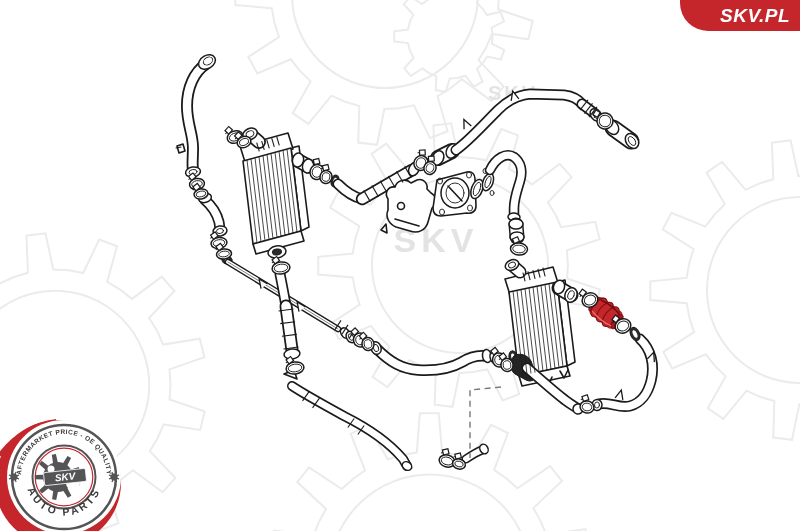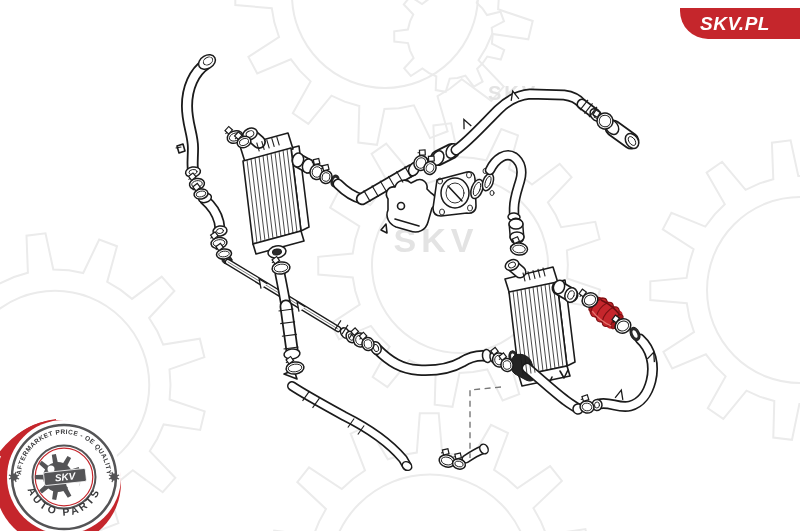--- a/index.html
+++ b/index.html
@@ -10,22 +10,22 @@
   }
   html,body{margin:0;padding:0;background:#888;}
   .screen{
     position:relative;width:800px;height:531px;background:#fff;overflow:hidden;
     font-family:"Liberation Sans", sans-serif;
   }
   .brand{
     position:absolute;top:0;right:0;width:120px;height:31px;
     background:var(--brand-red);
     border-radius:0 0 0 28px;
-    display:flex;align-items:center;justify-content:center;
-    padding-right:10px;box-sizing:border-box;z-index:30;margin-top:8px;
+    display:flex;align-items:center;justify-content:flex-end;
+    padding-right:10px;box-sizing:border-box;z-index:30;
   }
   .brand span{
     color:#fff;font-weight:bold;font-style:italic;font-size:19px;letter-spacing:.5px;
   }
   svg text{user-select:none;}
   .wmtext{fill:#e3e3e3;font-weight:bold;}
   .fit{fill:#fff;stroke:var(--line);stroke-width:1.5;}
   .fit2{fill:none;stroke:var(--line);stroke-width:.9;}
   .dark{fill:#2b2b2b;stroke:var(--line);stroke-width:1;}
   .darkin{fill:#fff;stroke:none;}

